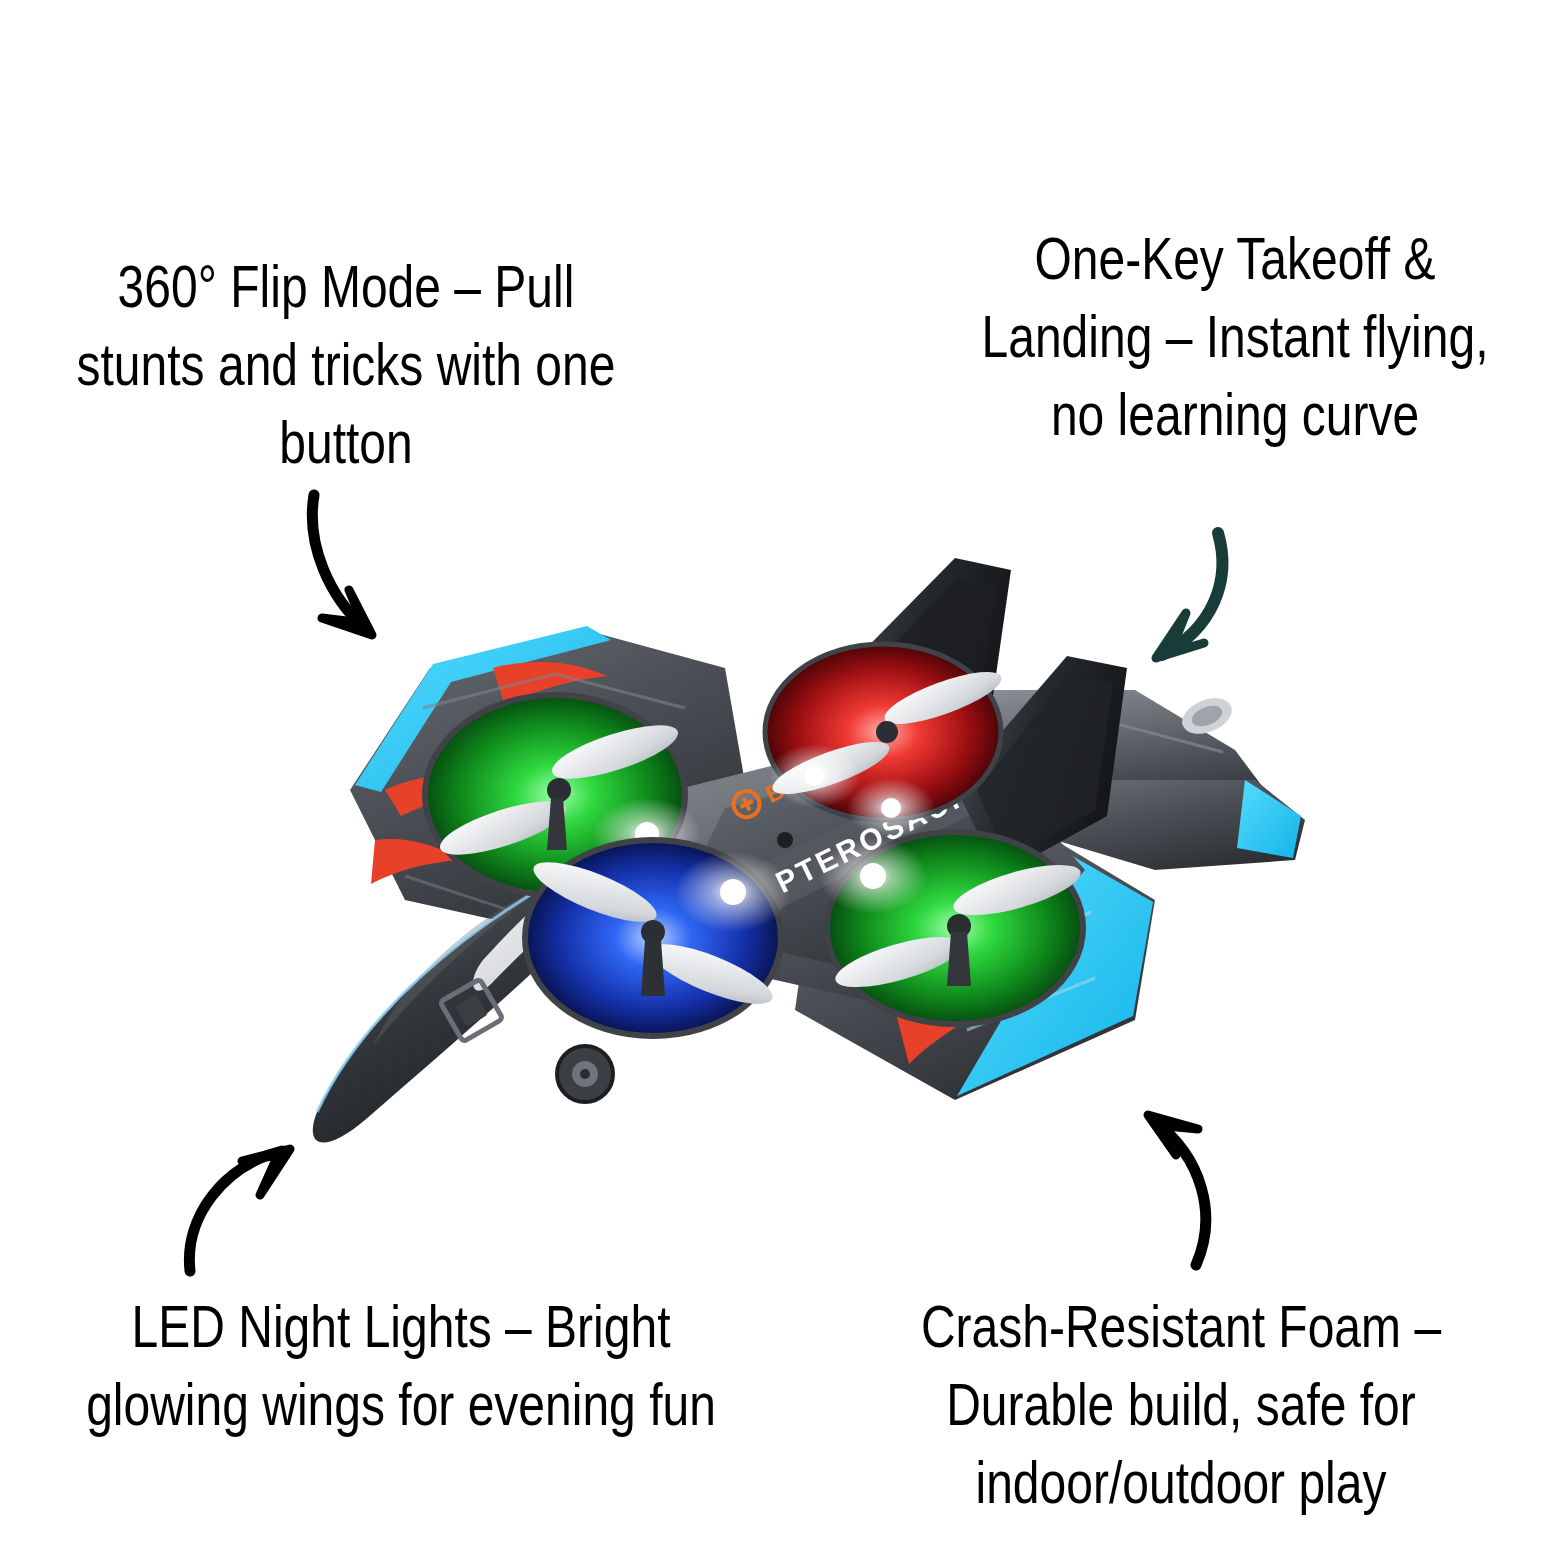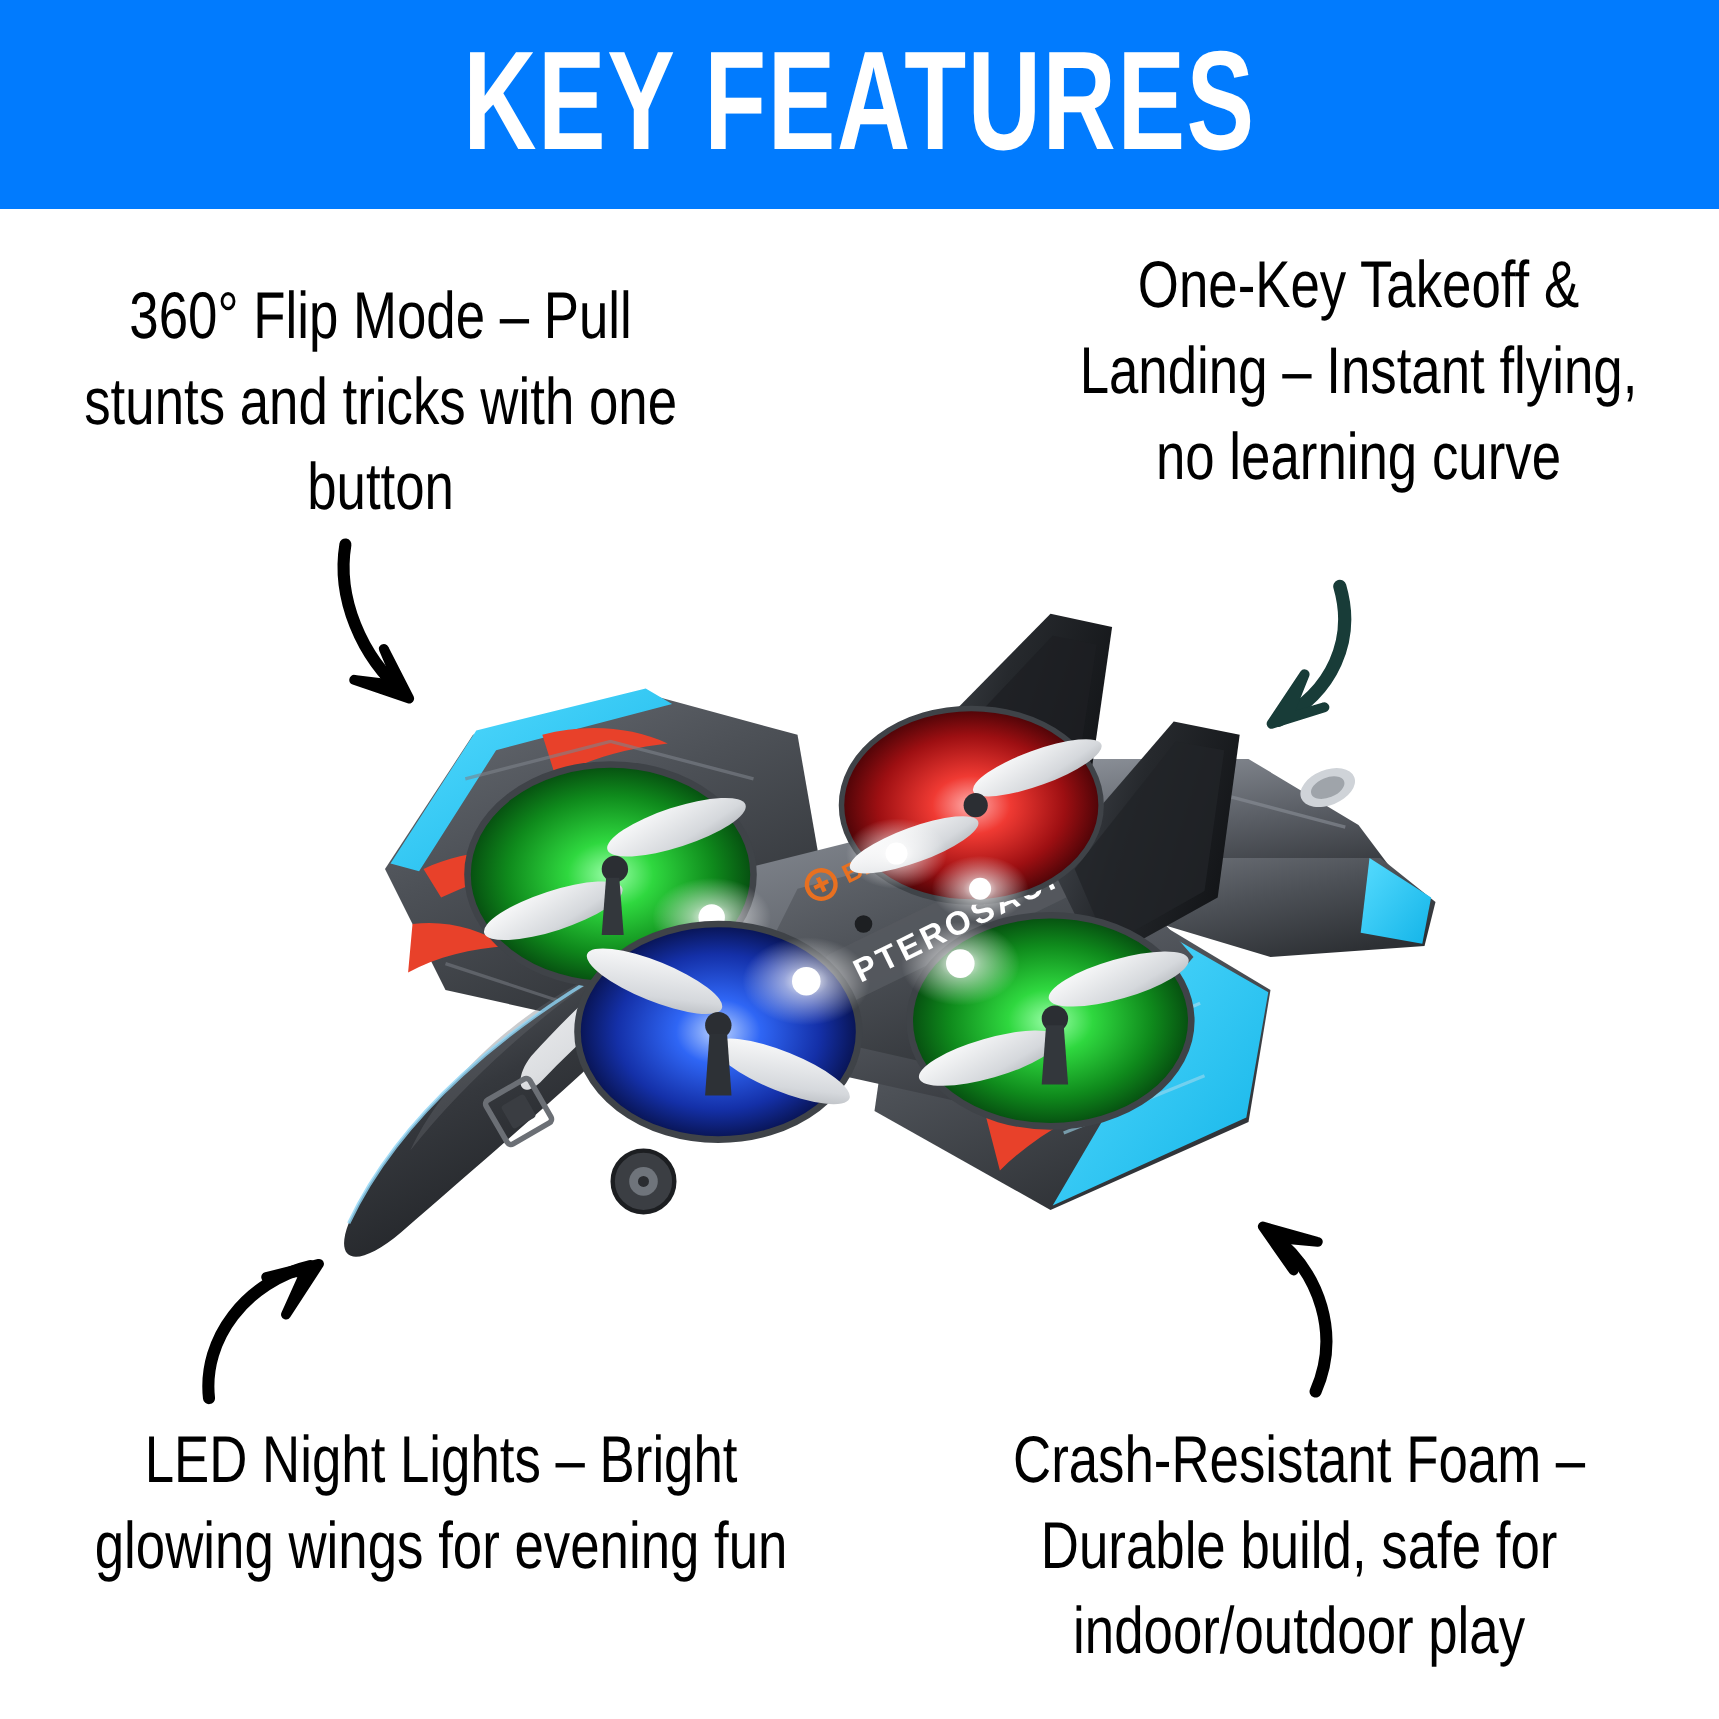--- a/index.html
+++ b/index.html
@@ -95,23 +95,20 @@
     top: 540px;
     width: 1060px;
     height: 640px;
   }
 </style>
 </head>
 <body>
 
 <div id="page">
 
-  <div id="header-banner">
-    <div id="header-title">KEY FEATURES</div>
-  </div>
 
   <div class="feature-caption" id="caption-flip-mode">360° Flip Mode – Pull stunts and tricks with one button</div>
 
   <div class="feature-caption" id="caption-takeoff-landing">One-Key Takeoff &amp; Landing – Instant flying, no learning curve</div>
 
   <div class="feature-caption" id="caption-led-lights">LED Night Lights – Bright glowing wings for evening fun</div>
 
   <div class="feature-caption" id="caption-crash-foam">Crash-Resistant Foam – Durable build, safe for indoor/outdoor play</div>
 
   <svg class="arrow-svg" id="arrow-topleft" viewBox="0 0 160 180">

